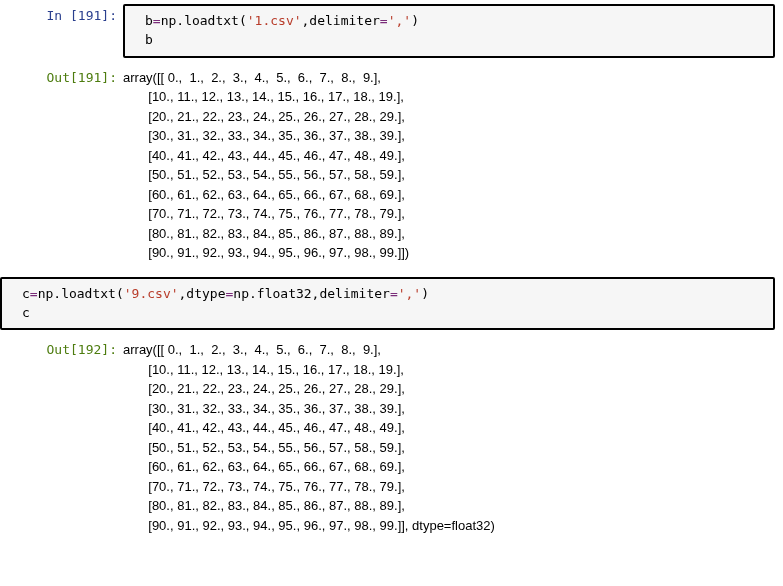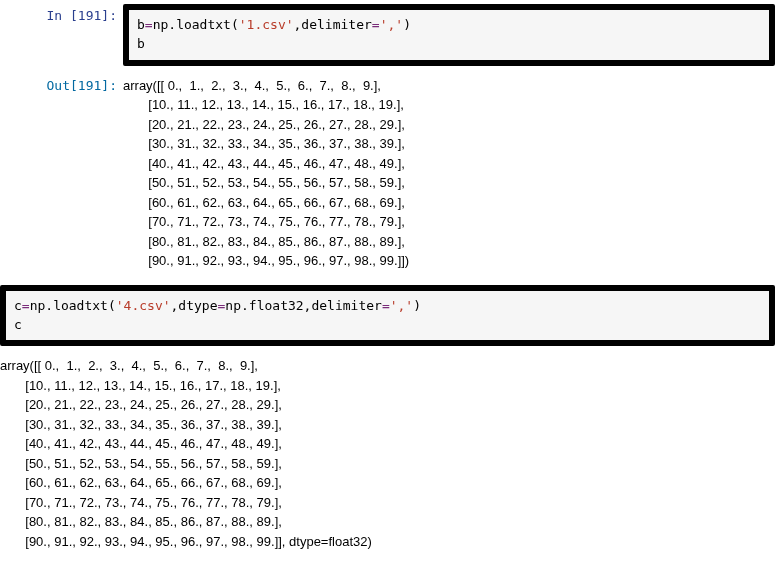--- a/index.html
+++ b/index.html
@@ -17,27 +17,27 @@
   }
   .prompt {
     width: 100px;
     min-width: 100px;
     text-align: right;
     padding: 8px 6px 4px 17px;
     font-family: "Menlo","Consolas",monospace;
     user-select: none;
   }
   .prompt.in { color: #2a3f8e; }
-  .prompt.out { color: #0369a1; }
+  .prompt.out { color: #4d7c0f; }
   .input-area {
     flex: 1;
     background: #f6f6f6;
-    border: 6px solid #000000;
+    border: 2px solid #000000;
     border-radius: 2px;
-    padding: 6px 8px;
+    padding: 6px 20px;
     margin: 4px 8px 4px 0;
     white-space: pre;
     font-family: "Menlo","Consolas",monospace;
     line-height: 1.45;
     overflow: hidden;
   }
   .output-area {
     flex: 1;
     padding: 6px 8px 10px 0;
     white-space: pre;
@@ -69,25 +69,28 @@
        [30., 31., 32., 33., 34., 35., 36., 37., 38., 39.],
        [40., 41., 42., 43., 44., 45., 46., 47., 48., 49.],
        [50., 51., 52., 53., 54., 55., 56., 57., 58., 59.],
        [60., 61., 62., 63., 64., 65., 66., 67., 68., 69.],
        [70., 71., 72., 73., 74., 75., 76., 77., 78., 79.],
        [80., 81., 82., 83., 84., 85., 86., 87., 88., 89.],
        [90., 91., 92., 93., 94., 95., 96., 97., 98., 99.]])</div>
 </div>
 
 <div class="cell">
-  <div class="input-area">c<span class="op">=</span>np.loadtxt(<span class="str">'4.csv'</span>,dtype<span class="op">=</span>np.float32,delimiter<span class="op">=</span><span class="str">','</span>)
+  <div class="input-area">c<span class="op">=</span>np.loadtxt(<span class="str">'9.csv'</span>,dtype<span class="op">=</span>np.float32,delimiter<span class="op">=</span><span class="str">','</span>)
 c</div>
 </div>
 
 <div class="cell">
+  <div class="prompt out">
+    <span>Out[</span><span>192</span><span>]:</span>
+  </div>
   <div class="output-area">array([[ 0.,  1.,  2.,  3.,  4.,  5.,  6.,  7.,  8.,  9.],
        [10., 11., 12., 13., 14., 15., 16., 17., 18., 19.],
        [20., 21., 22., 23., 24., 25., 26., 27., 28., 29.],
        [30., 31., 32., 33., 34., 35., 36., 37., 38., 39.],
        [40., 41., 42., 43., 44., 45., 46., 47., 48., 49.],
        [50., 51., 52., 53., 54., 55., 56., 57., 58., 59.],
        [60., 61., 62., 63., 64., 65., 66., 67., 68., 69.],
        [70., 71., 72., 73., 74., 75., 76., 77., 78., 79.],
        [80., 81., 82., 83., 84., 85., 86., 87., 88., 89.],
        [90., 91., 92., 93., 94., 95., 96., 97., 98., 99.]], dtype=float32)</div>

